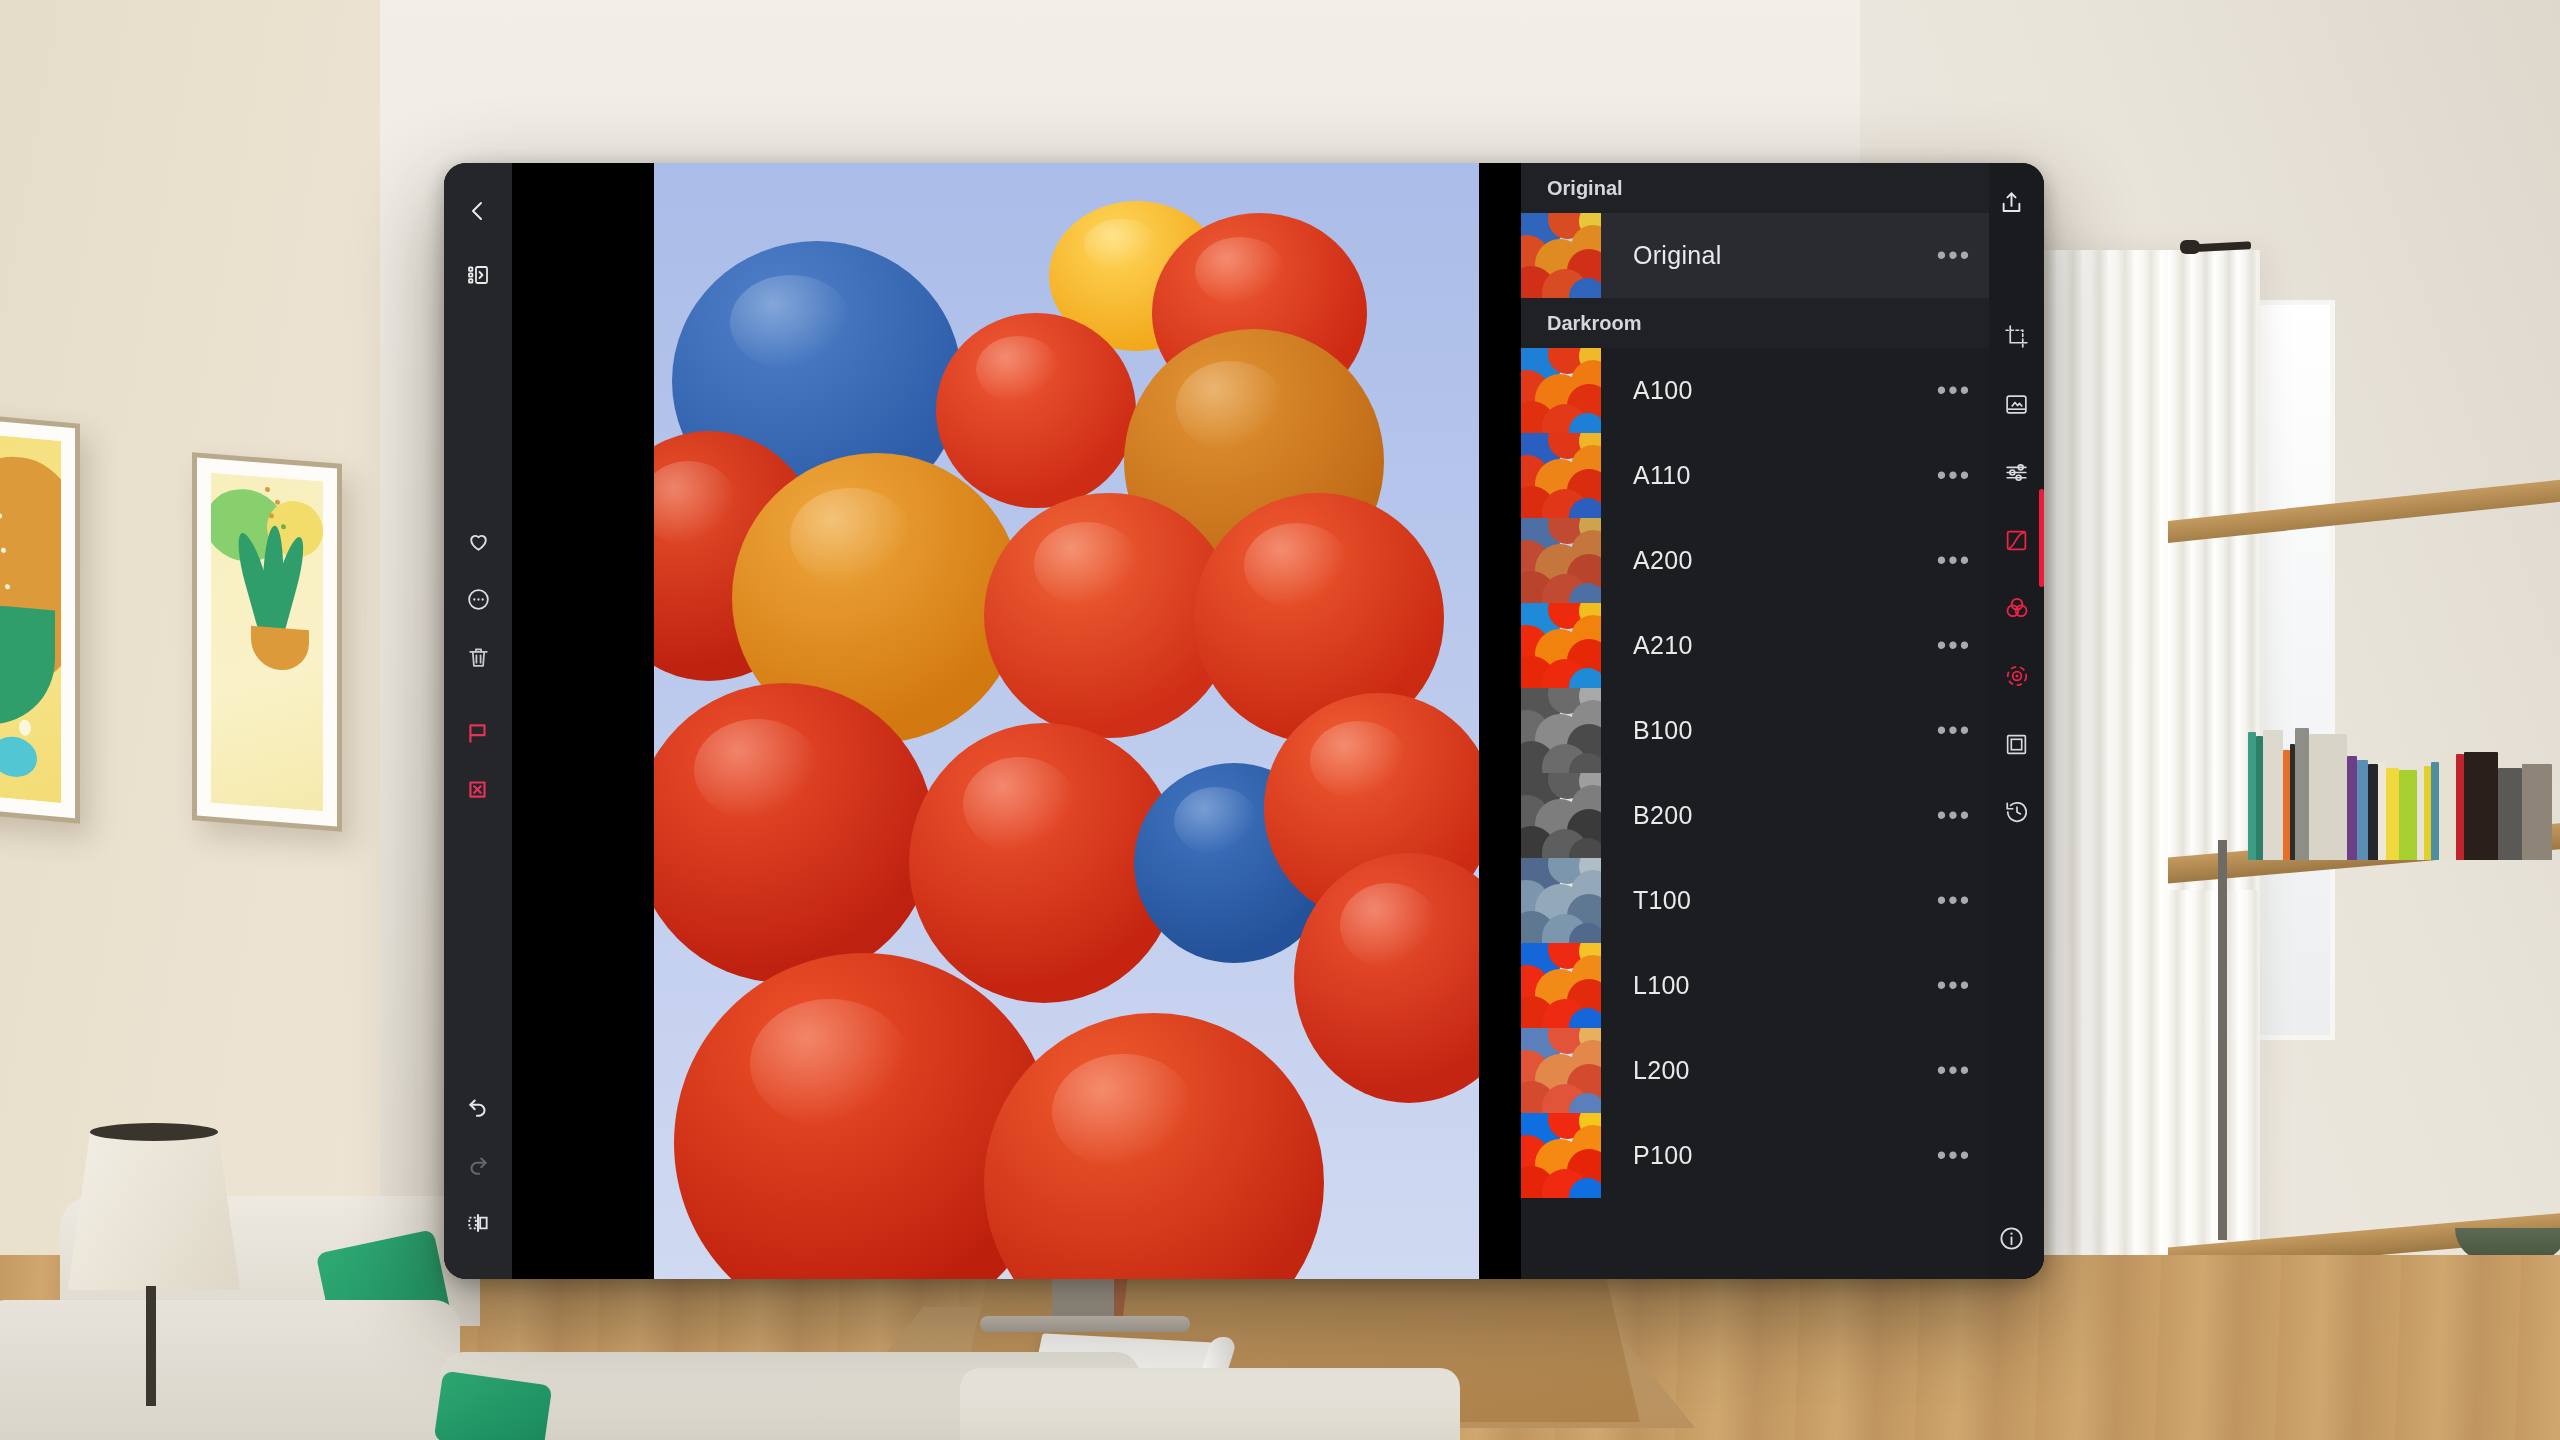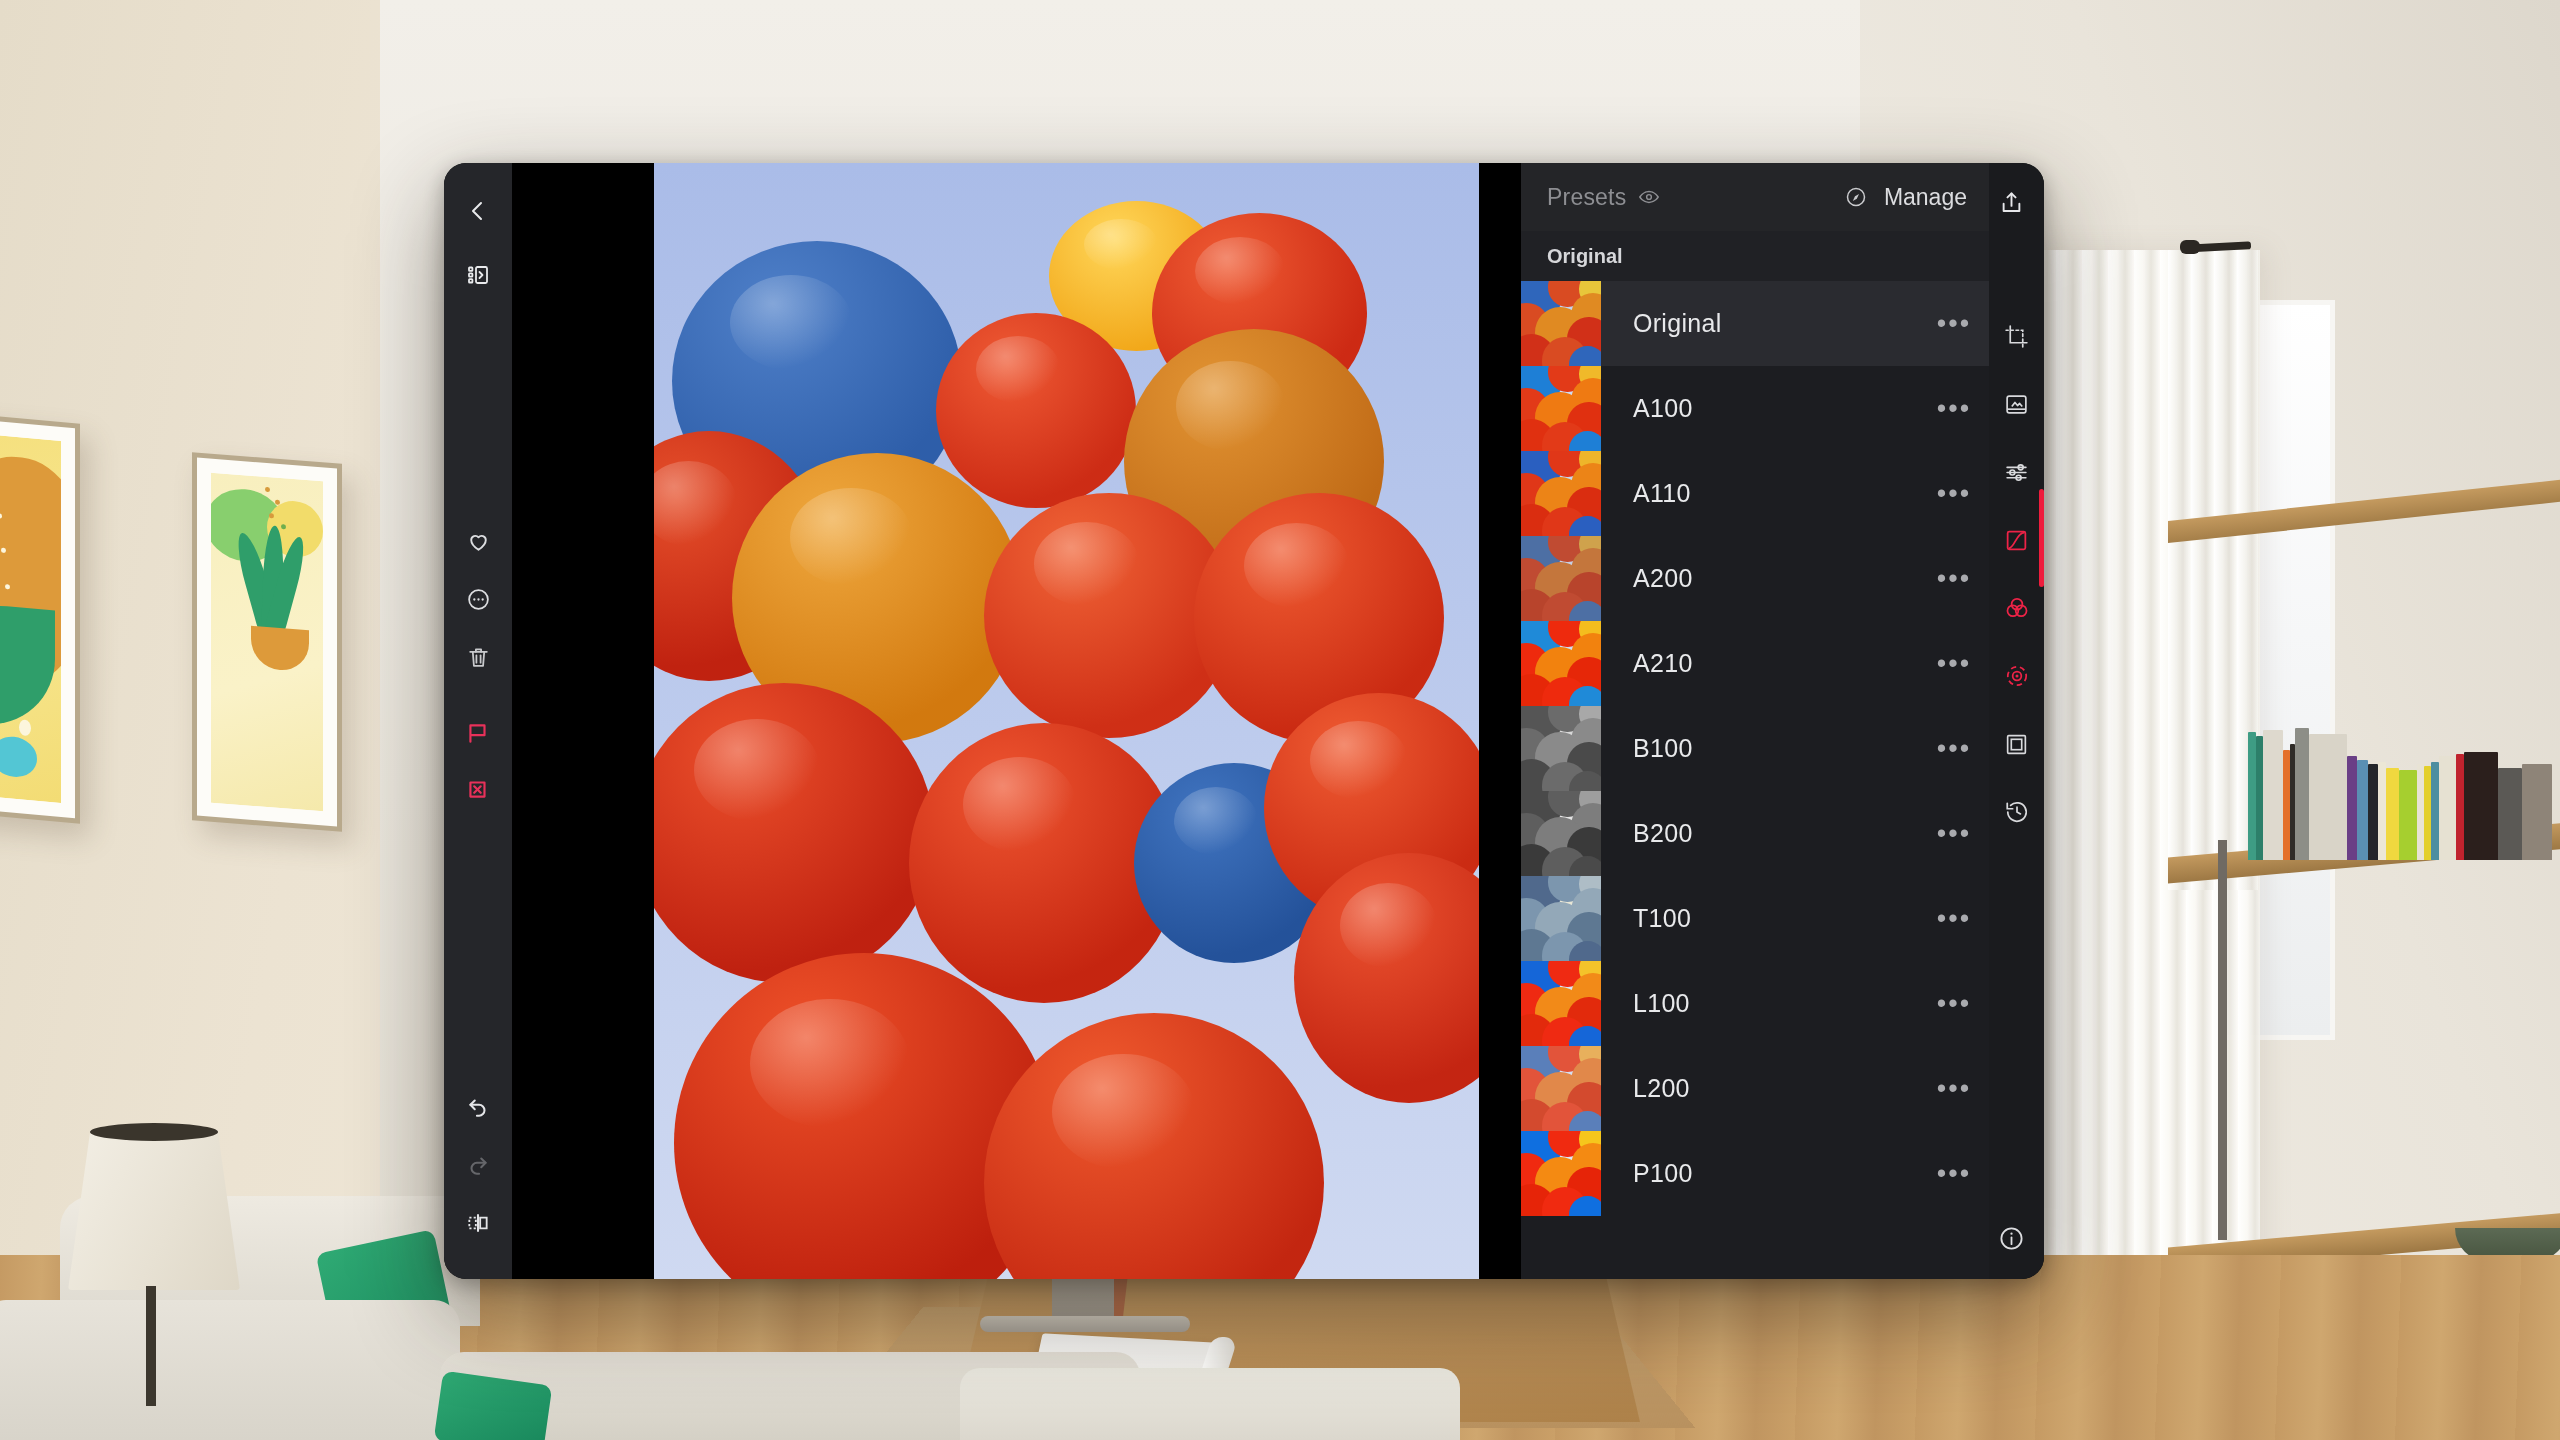--- a/index.html
+++ b/index.html
@@ -534,56 +534,40 @@
       <div class="balloon" style="left:255px;top:560px;width:270px;height:280px;background:radial-gradient(circle at 35% 24%,#ee5530,#c52510 72%);"></div>
       <div class="balloon" style="left:480px;top:600px;width:200px;height:200px;background:radial-gradient(circle at 35% 25%,#4074c0,#24529a 72%);"></div>
       <div class="balloon" style="left:610px;top:530px;width:230px;height:230px;background:radial-gradient(circle at 35% 24%,#ef5b32,#cb2b13 72%);"></div>
       <div class="balloon" style="left:640px;top:690px;width:230px;height:250px;background:radial-gradient(circle at 35% 24%,#ec5330,#c42512 72%);"></div>
       <div class="balloon" style="left:20px;top:790px;width:380px;height:380px;background:radial-gradient(circle at 35% 22%,#ee5129,#bd1f0d 72%);"></div>
       <div class="balloon" style="left:330px;top:850px;width:340px;height:340px;background:radial-gradient(circle at 35% 22%,#f05a2e,#c32610 72%);"></div>
     </div>
   </div>
 
   <div id="preset-panel">
-    <div id="panel-header">
-      <span class="presets-label">Presets</span>
-      <span class="eye">
-        <svg width="22" height="22" viewBox="0 0 24 24" fill="none" stroke="#8d8e92" stroke-width="1.6">
-            <path d="M2 12s3.6-6 10-6 10 6 10 6-3.6 6-10 6-10-6-10-6z"></path>
-            <circle cx="12" cy="12" r="2.6"></circle>
-          </svg>
-      </span>
-      <span class="spacer"></span>
-      <span class="manage-ic">
-        <svg width="24" height="24" viewBox="0 0 24 24" fill="none" stroke="#c9cacd" stroke-width="1.5">
-            <circle cx="12" cy="12" r="8.5"></circle>
-            <path d="M15 9l-2.2 4.8L8.8 16l2.2-4.8z" fill="#c9cacd" stroke="none"></path>
-          </svg>
-      </span>
-      <span class="manage-label">Manage</span>
-    </div>
 
     <div id="preset-scroll">
         <div class="group-header">Original</div>
         <div class="preset-row selected">
           <div class="thumb" style="background: rgb(195, 210, 239);">
             <div class="tb" style="left: -12%; top: -8%; width: 62%; height: 58%; background: rgb(47, 102, 187);"></div>
             <div class="tb" style="left: 34%; top: -16%; width: 48%; height: 46%; background: rgb(217, 75, 34);"></div>
             <div class="tb" style="left: 72%; top: -12%; width: 44%; height: 42%; background: rgb(232, 198, 58);"></div>
             <div class="tb" style="left: 62%; top: 14%; width: 56%; height: 54%; background: rgb(224, 138, 34);"></div>
             <div class="tb" style="left: -22%; top: 26%; width: 58%; height: 56%; background: rgb(217, 75, 34);"></div>
             <div class="tb" style="left: 18%; top: 30%; width: 62%; height: 60%; background: rgb(224, 138, 34);"></div>
             <div class="tb" style="left: 58%; top: 42%; width: 54%; height: 52%; background: rgb(209, 48, 24);"></div>
             <div class="tb" style="left: -18%; top: 62%; width: 62%; height: 60%; background: rgb(209, 48, 24);"></div>
             <div class="tb" style="left: 26%; top: 66%; width: 58%; height: 56%; background: rgb(217, 75, 34);"></div>
             <div class="tb" style="left: 60%; top: 76%; width: 46%; height: 44%; background: rgb(47, 102, 187);"></div>
           </div>
           <div class="preset-name">Original</div>
           <div class="row-more">•••</div>
         </div>
+        <div class="group-header">Darkroom</div>
         <div class="preset-row">
           <div class="thumb" style="background: rgb(207, 220, 242);">
             <div class="tb" style="left: -12%; top: -8%; width: 62%; height: 58%; background: rgb(30, 127, 214);"></div>
             <div class="tb" style="left: 34%; top: -16%; width: 48%; height: 46%; background: rgb(226, 58, 24);"></div>
             <div class="tb" style="left: 72%; top: -12%; width: 44%; height: 42%; background: rgb(240, 185, 42);"></div>
             <div class="tb" style="left: 62%; top: 14%; width: 56%; height: 54%; background: rgb(239, 122, 18);"></div>
             <div class="tb" style="left: -22%; top: 26%; width: 58%; height: 56%; background: rgb(226, 58, 24);"></div>
             <div class="tb" style="left: 18%; top: 30%; width: 62%; height: 60%; background: rgb(239, 122, 18);"></div>
             <div class="tb" style="left: 58%; top: 42%; width: 54%; height: 52%; background: rgb(224, 48, 16);"></div>
             <div class="tb" style="left: -18%; top: 62%; width: 62%; height: 60%; background: rgb(224, 48, 16);"></div>

